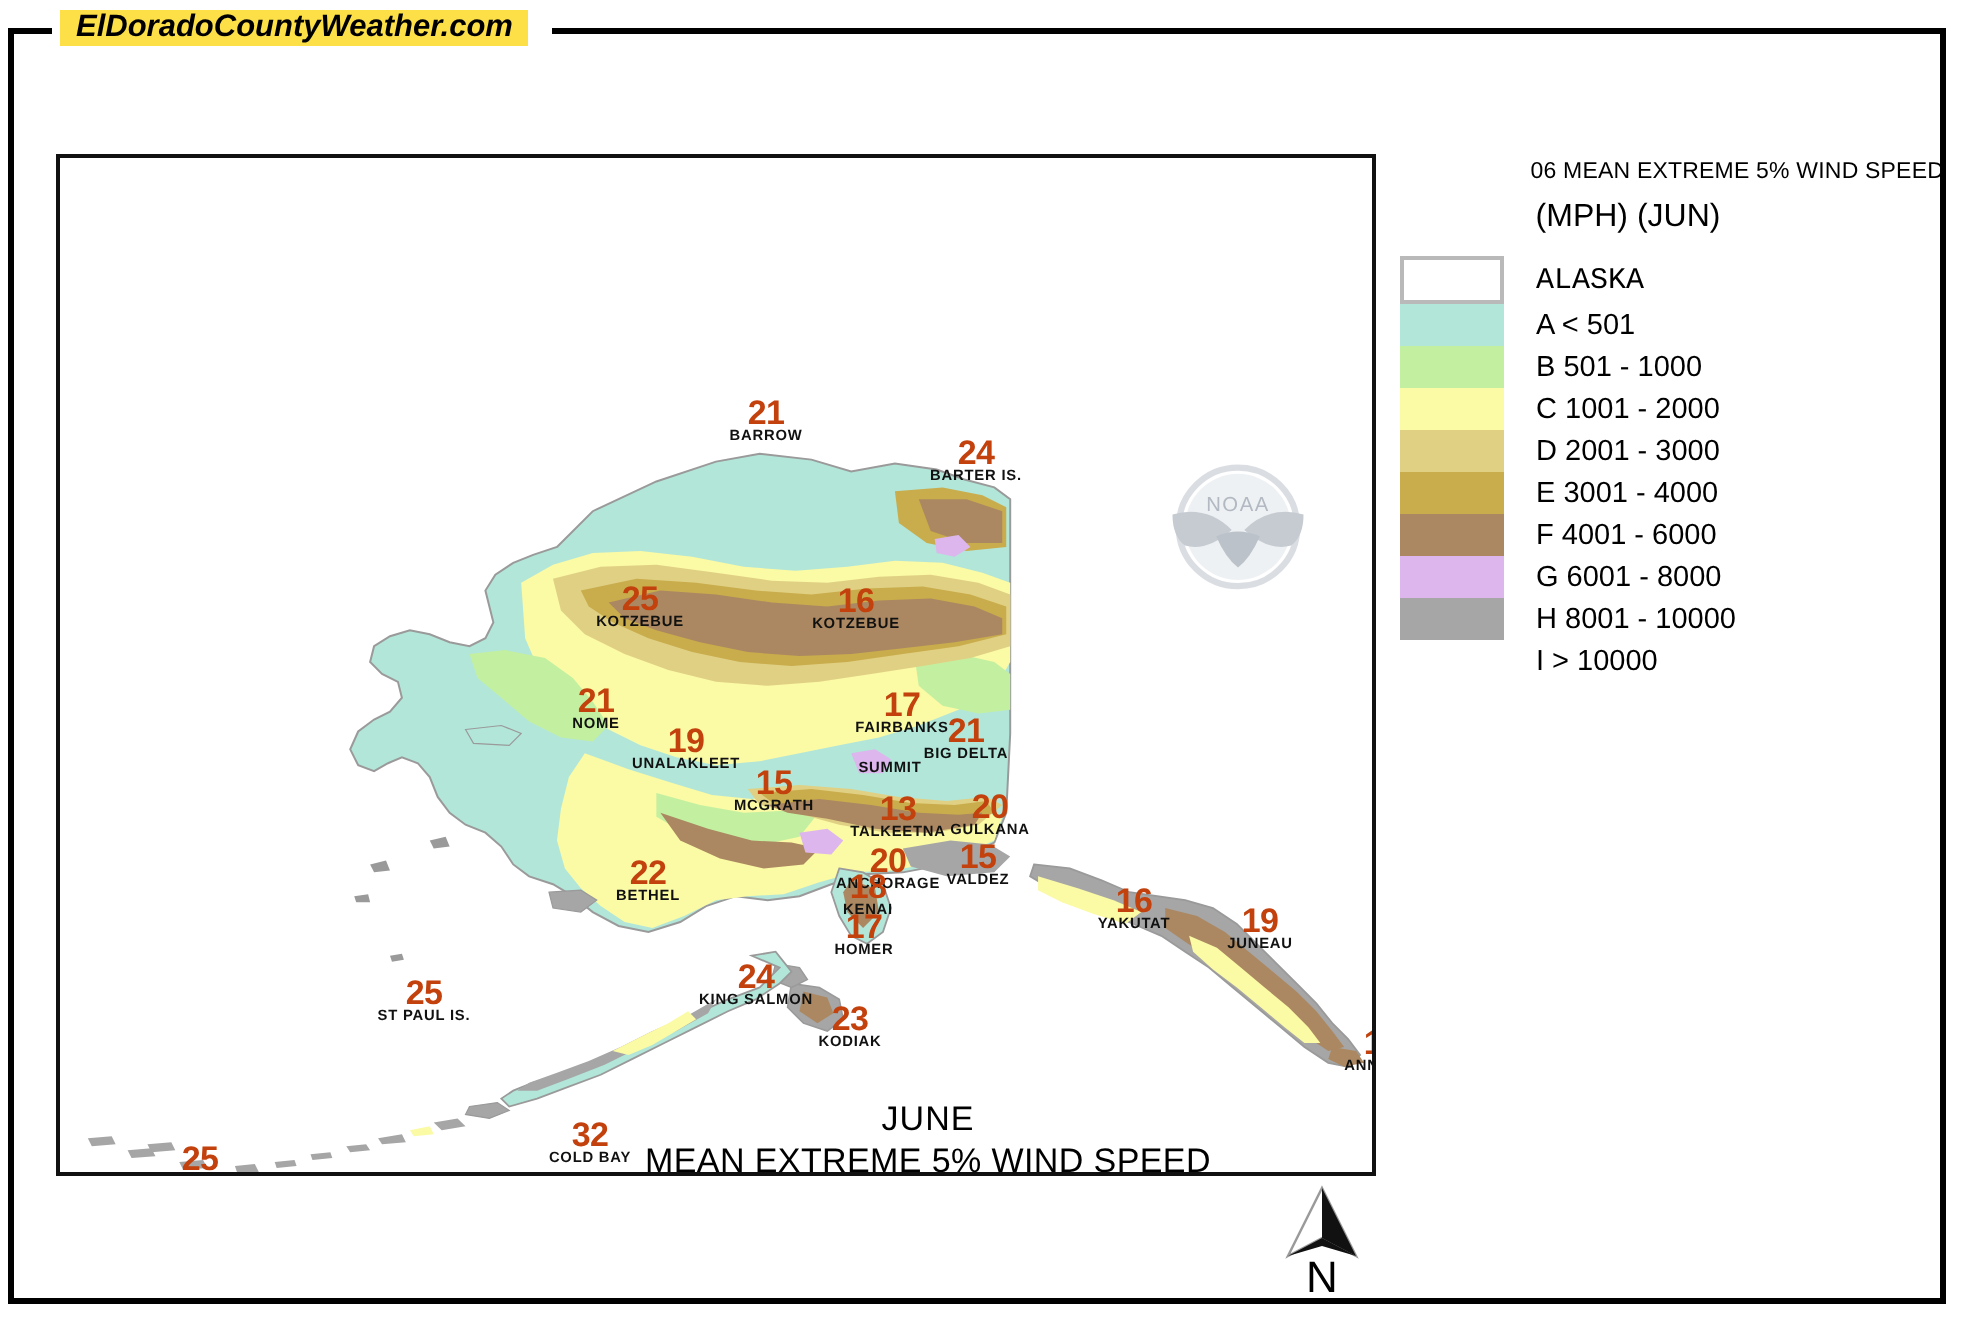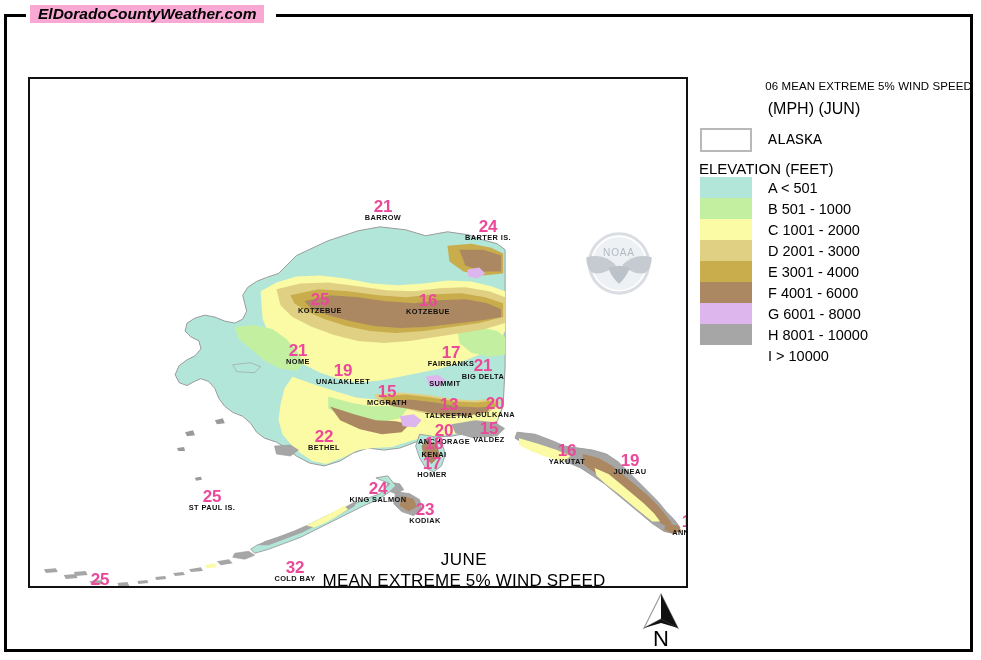--- a/index.html
+++ b/index.html
@@ -2,38 +2,38 @@
 <html><head>
 <meta charset="utf-8">
 <style>
   html,body{margin:0;padding:0;background:#ffffff;}
   body{width:981px;height:660px;position:relative;overflow:hidden;
        font-family:"Liberation Sans","DejaVu Sans",sans-serif;color:#000;}
 
   
   #outer-frame{position:absolute;left:4px;top:14px;width:969px;height:638px;
       border:3px solid #000;box-sizing:border-box;}
-  #frame-title{position:absolute;left:30px;top:5px;background:#f9a8d4;
+  #frame-title{position:absolute;left:30px;top:5px;background:#fde047;
       padding:0 8px;font-style:italic;font-weight:bold;font-size:15.5px;
       letter-spacing:0px;white-space:nowrap;z-index:5;}
   
   #title-mask{position:absolute;left:26px;top:12px;width:250px;height:6px;background:#fff;z-index:4;}
 
   
   #map-panel{position:absolute;left:28px;top:77px;width:660px;height:511px;
       border:2px solid #111;box-sizing:border-box;background:#fff;overflow:hidden;}
   #map-svg{position:absolute;left:0;top:0;width:100%;height:100%;display:block;}
 
   
   #noaa-seal{position:absolute;left:550px;top:150px;width:78px;height:72px;opacity:.95;}
 
   
   .station{position:absolute;text-align:center;transform:translateX(-50%);
       line-height:1;white-space:nowrap;pointer-events:none;}
-  .station .val{font-size:17px;font-weight:bold;color:#ec4899;display:block;
+  .station .val{font-size:17px;font-weight:bold;color:#c2410c;display:block;
       letter-spacing:-0.3px;}
   .station .nm{font-size:7.4px;font-weight:bold;color:#111;display:block;
       margin-top:-1px;letter-spacing:0.4px;}
 
   
   #caption{position:absolute;left:269px;top:470px;width:330px;text-align:center;
       line-height:1.25;}
   #cap-month{font-size:17px;letter-spacing:.5px;}
   #cap-sub{font-size:17px;letter-spacing:.2px;white-space:nowrap;text-align:center;}
 
@@ -291,21 +291,20 @@
 
 <div id="legend">
   <div id="leg-t1">06 MEAN EXTREME 5% WIND SPEED</div>
   <div id="leg-t2">(MPH) (JUN)</div>
 
   <div id="alaska-row">
     <div id="alaska-swatch"></div>
     <div id="alaska-label">ALASKA</div>
   </div>
 
-  <div id="elev-title">ELEVATION (FEET)</div>
 
   <div id="legend-classes">
       <div class="leg-row">
         <div class="leg-swatch" style="background: rgb(178, 230, 217);"></div>
         <div class="leg-text">A &lt; 501</div>
       </div>
       <div class="leg-row">
         <div class="leg-swatch" style="background: rgb(195, 240, 160);"></div>
         <div class="leg-text">B 501 - 1000</div>
       </div>

